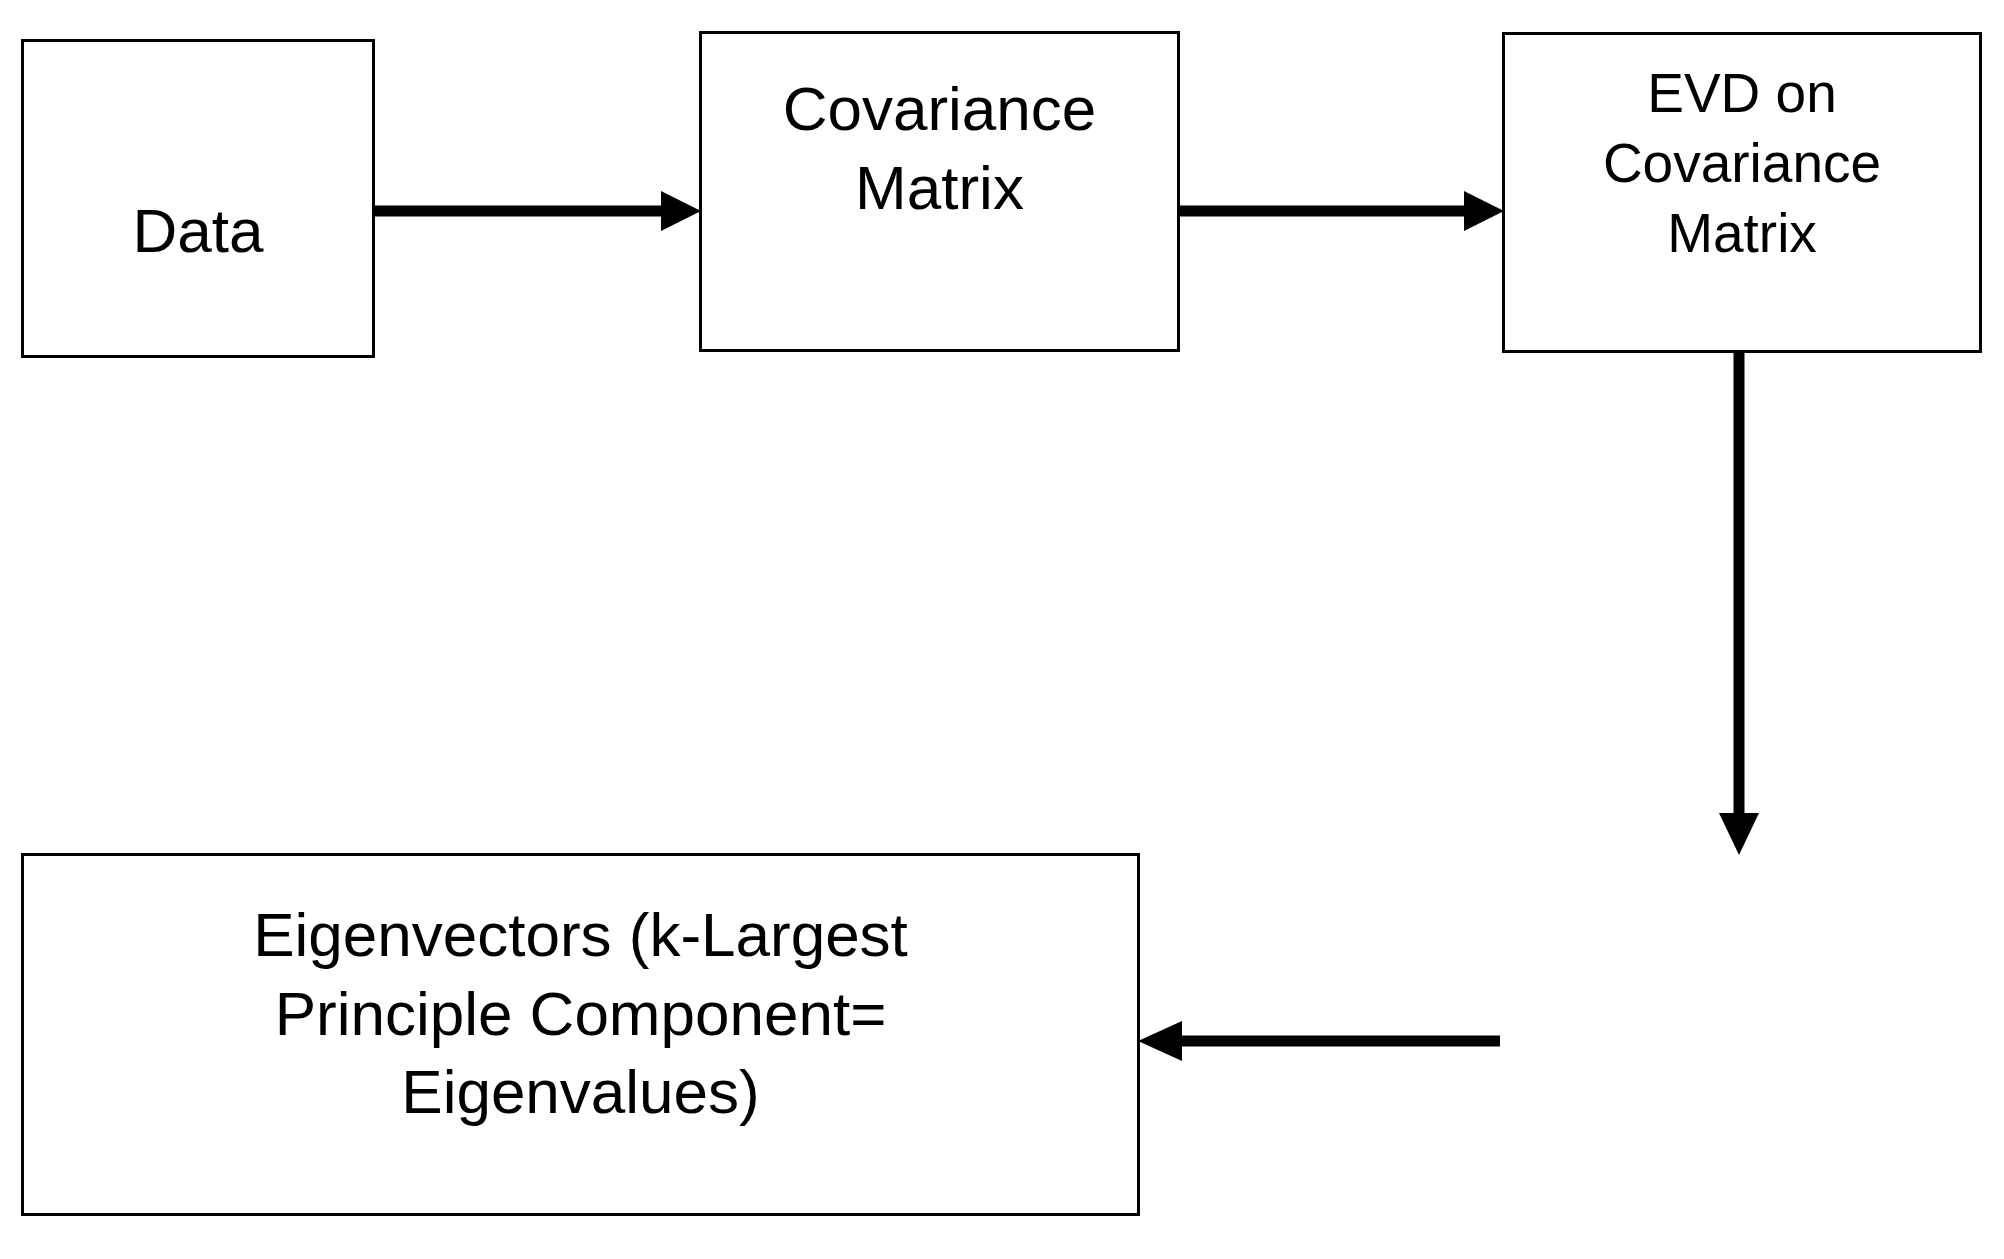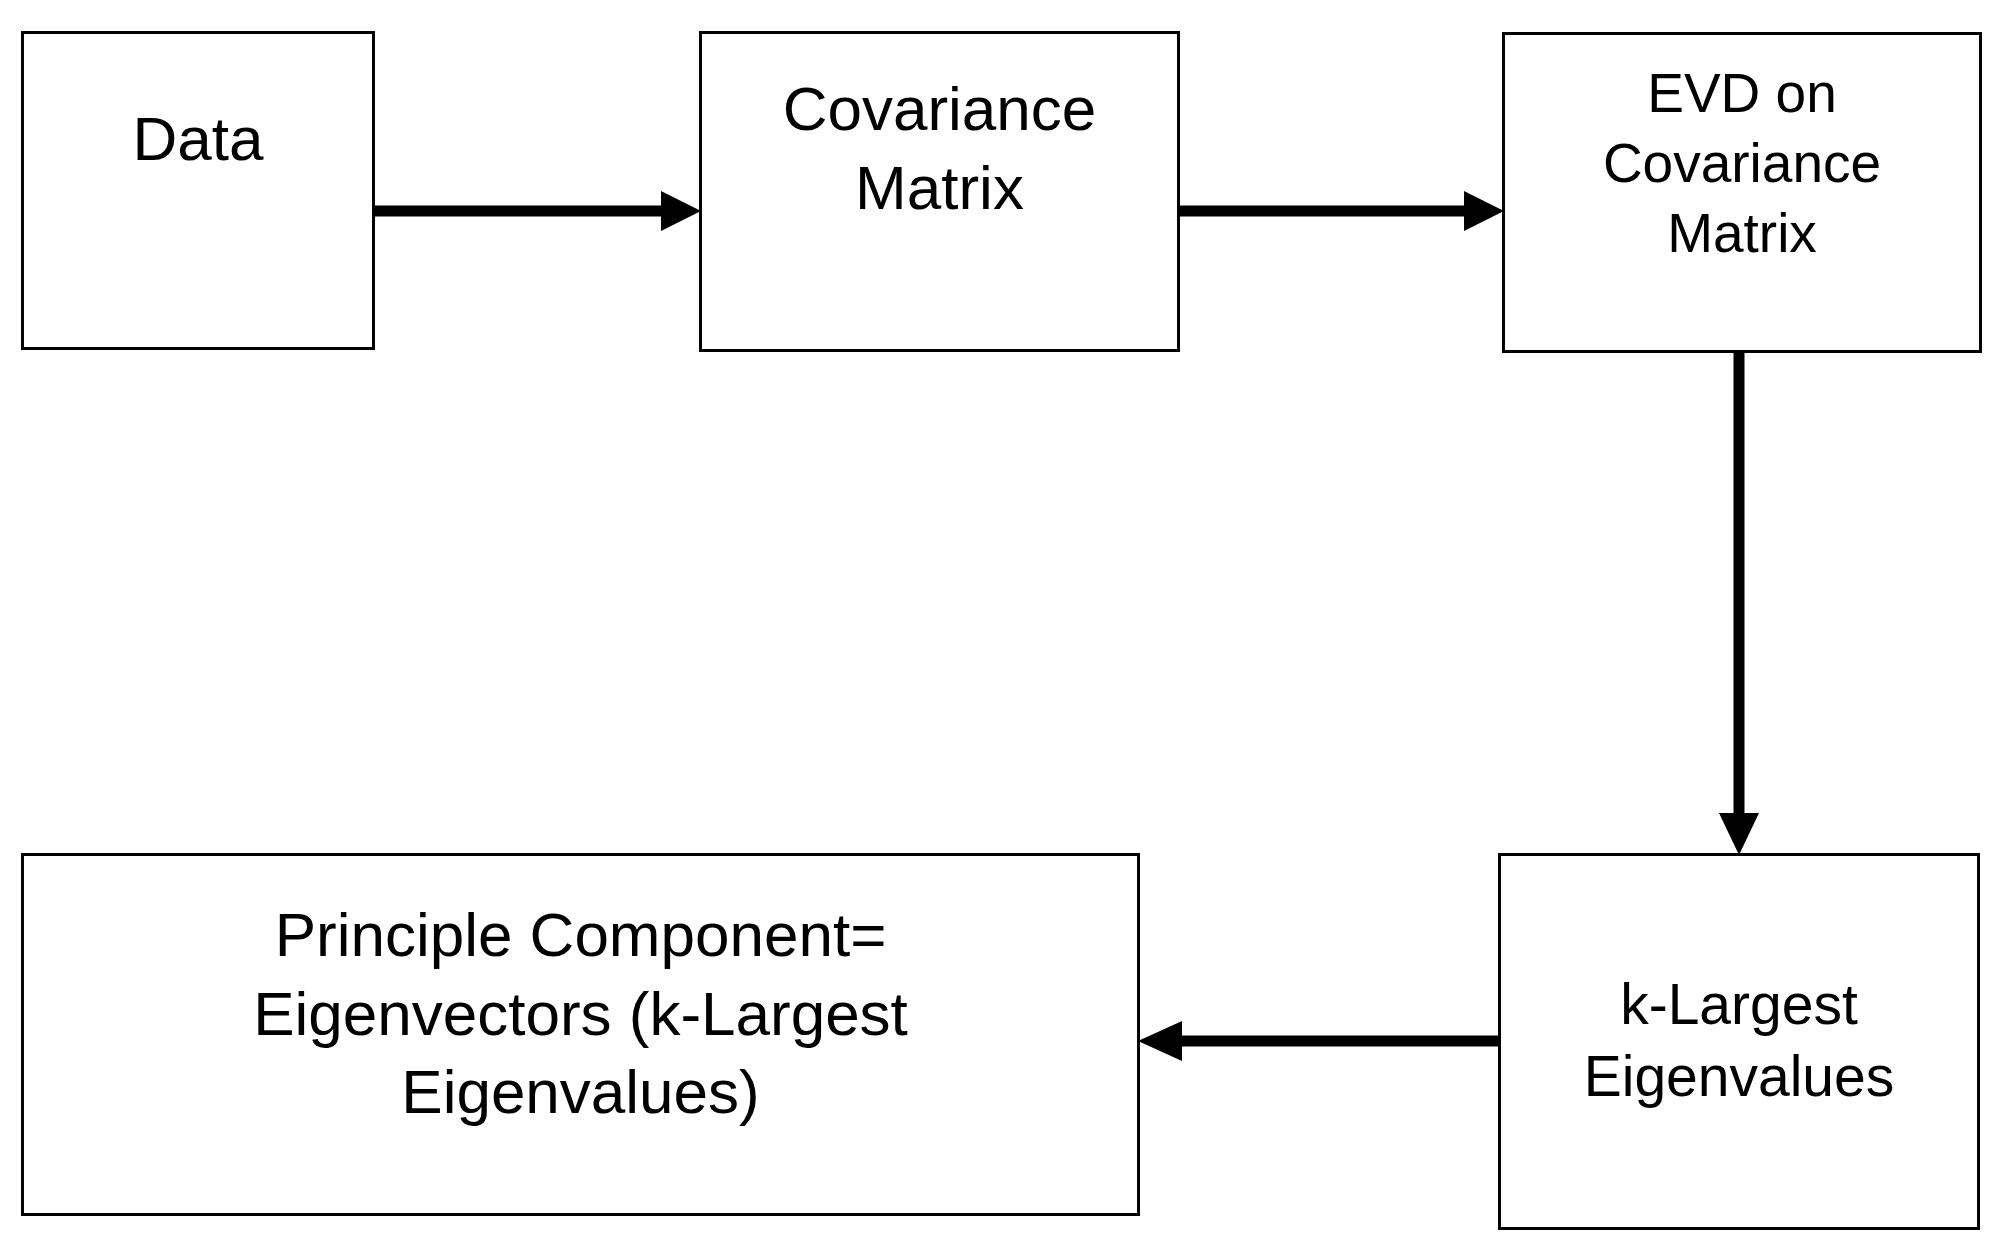--- a/index.html
+++ b/index.html
@@ -29,22 +29,22 @@
     line-height: 1.27;
     text-align: center;
     white-space: nowrap;
   }
   .node .line {
     display: block;
   }
 
   
   #node-data {
-    left: 21px;  top: 31px;  width: 354px;  height: 319px;
-    justify-content: flex-start;
+    left: 21px;  top: 39px;  width: 354px;  height: 319px;
+    justify-content: center;
     padding-top: 66px;
     font-size: 62px;
   }
   #node-covariance {
     left: 699px; top: 31px;  width: 481px;  height: 321px;
     justify-content: flex-start;
     padding-top: 36px;
     font-size: 62px;
   }
   #node-evd {
@@ -92,29 +92,25 @@
     <span class="line">Matrix</span>
   </div>
 
   <div class="node" id="node-evd">
     <span class="line">EVD on</span>
     <span class="line">Covariance</span>
     <span class="line">Matrix</span>
   </div>
 
   <div class="node" id="node-principle">
+    <span class="line">Eigenvectors (k-Largest</span>
     <span class="line">Principle Component=</span>
-    <span class="line">Eigenvectors (k-Largest</span>
     <span class="line">Eigenvalues)</span>
   </div>
 
-  <div class="node" id="node-klargest">
-    <span class="line">k-Largest</span>
-    <span class="line">Eigenvalues</span>
-  </div>
 
   <div class="arrow" id="arrow-data-to-covariance">
     <svg width="326" height="42" viewBox="0 0 326 42">
       <line x1="0" y1="21" x2="292" y2="21" stroke="#000000" stroke-width="11"></line>
       <polygon points="326,21 286,1 286,41" fill="#000000"></polygon>
     </svg>
   </div>
 
   <div class="arrow" id="arrow-covariance-to-evd">
     <svg width="324" height="42" viewBox="0 0 324 42">

